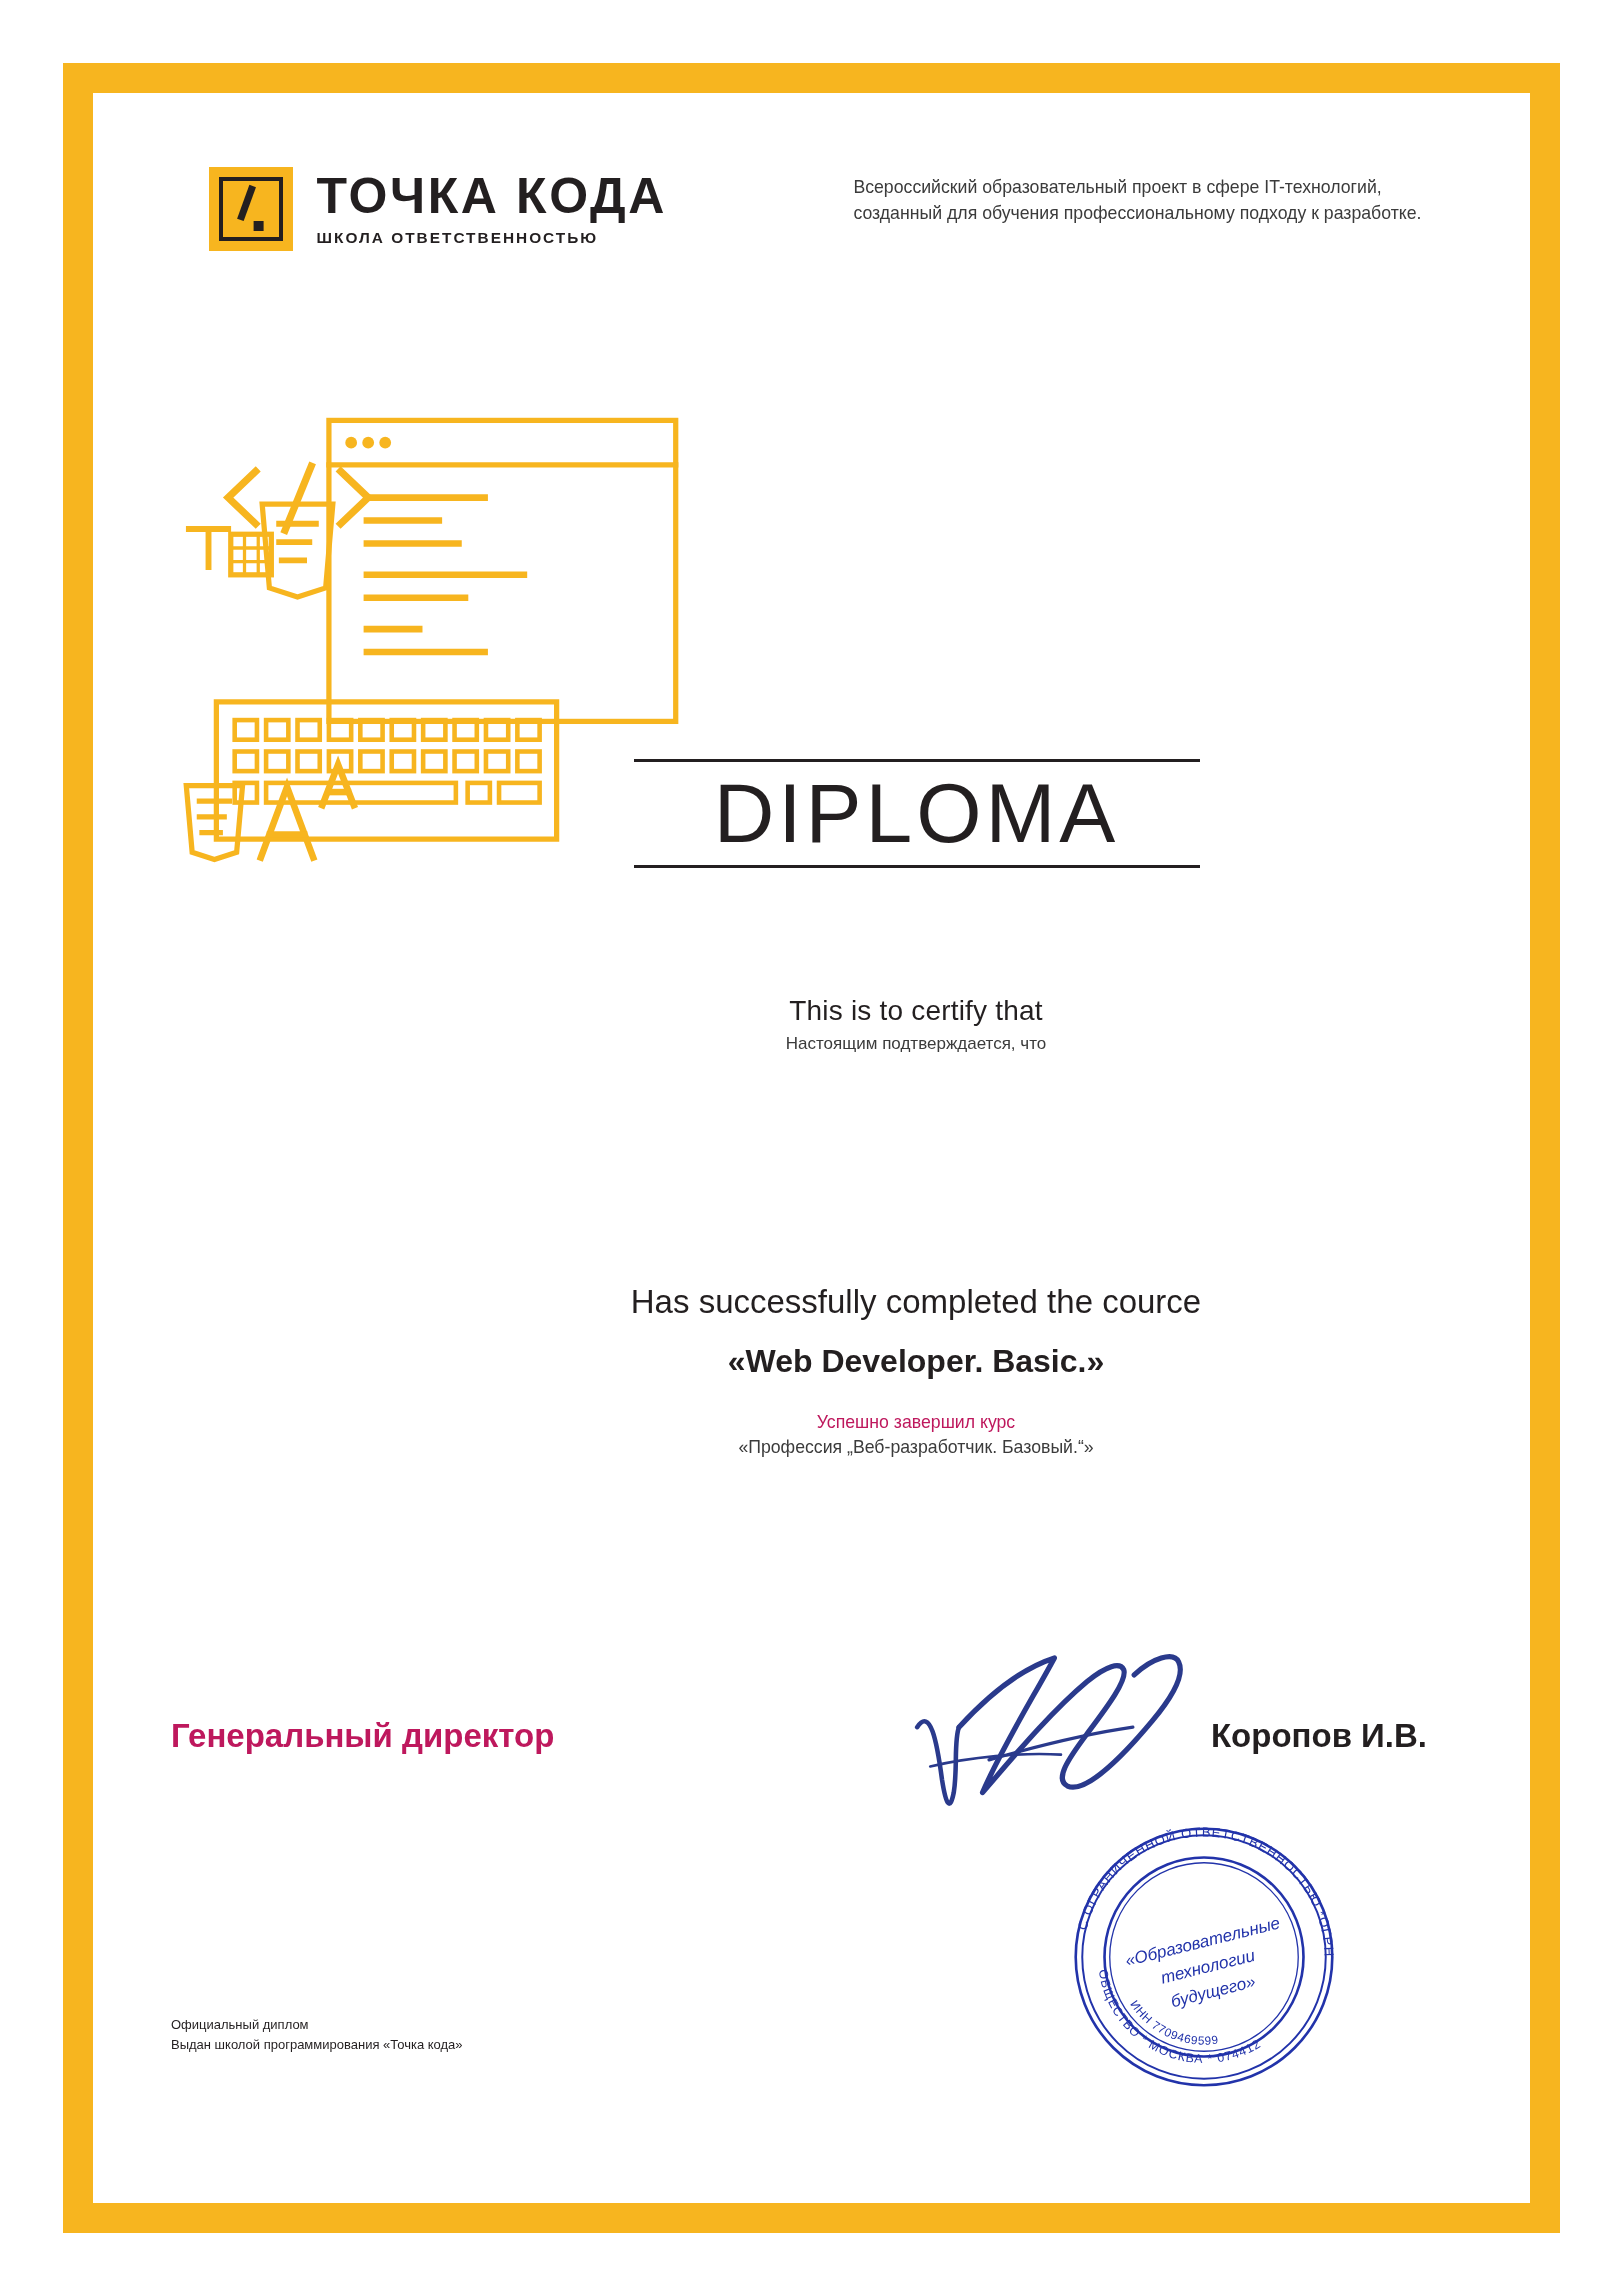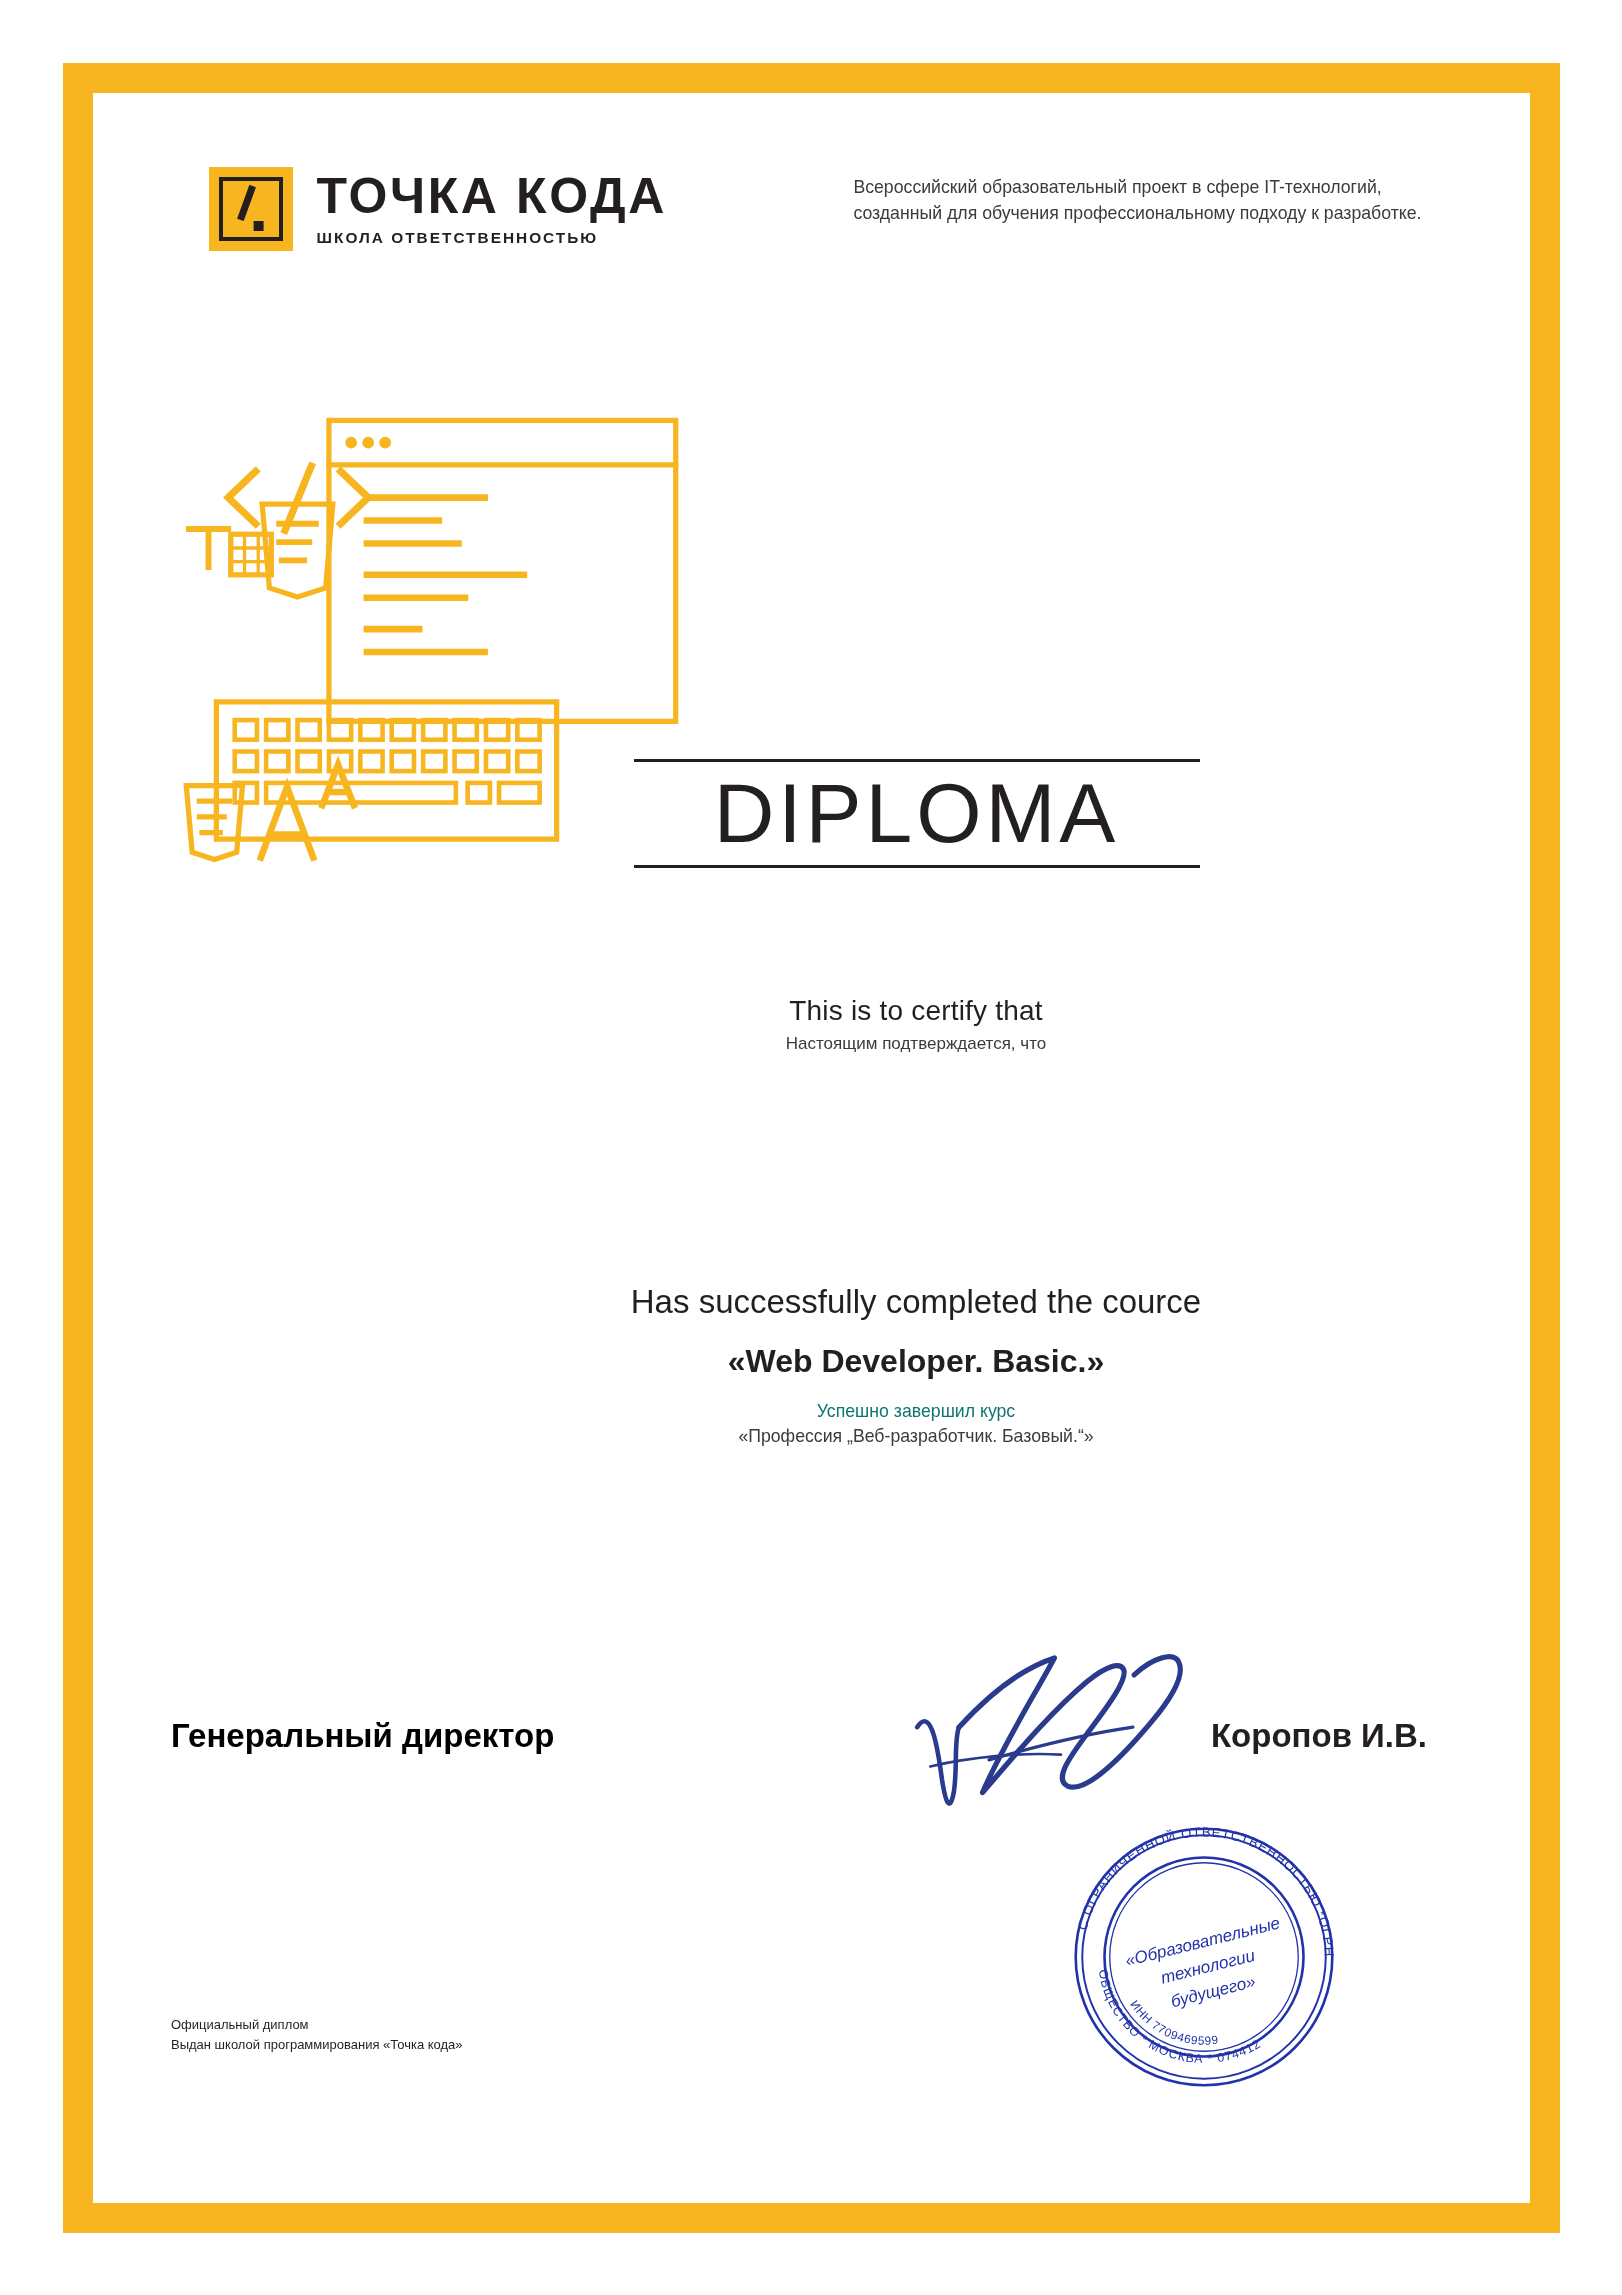--- a/index.html
+++ b/index.html
@@ -185,22 +185,22 @@
     color: #231f20;
   }
   .course-en-2 {
     font-size: 32px;
     font-weight: bold;
     color: #231f20;
     margin-top: 22px;
   }
   .course-ru-1 {
     font-size: 17.7px;
-    color: #0f766e;
-    margin-top: 21px;
+    color: #be185d;
+    margin-top: 32px;
   }
   .course-ru-2 {
     font-size: 17.7px;
     color: #3b3b3b;
     margin-top: 3.9px;
   }
 
   
   .sign-row {
     position: absolute;
@@ -208,21 +208,21 @@
     top: 1701px;
     width: 1256px;
     height: 79px;
   }
   .sign-title {
     position: absolute;
     left: 0;
     top: 15.7px;
     font-size: 33px;
     font-weight: bold;
-    color: #000000;
+    color: #be185d;
   }
   .sign-name {
     position: absolute;
     right: 0;
     top: 15.7px;
     font-size: 33px;
     font-weight: bold;
     color: #231f20;
   }
   .sign-scribble {

